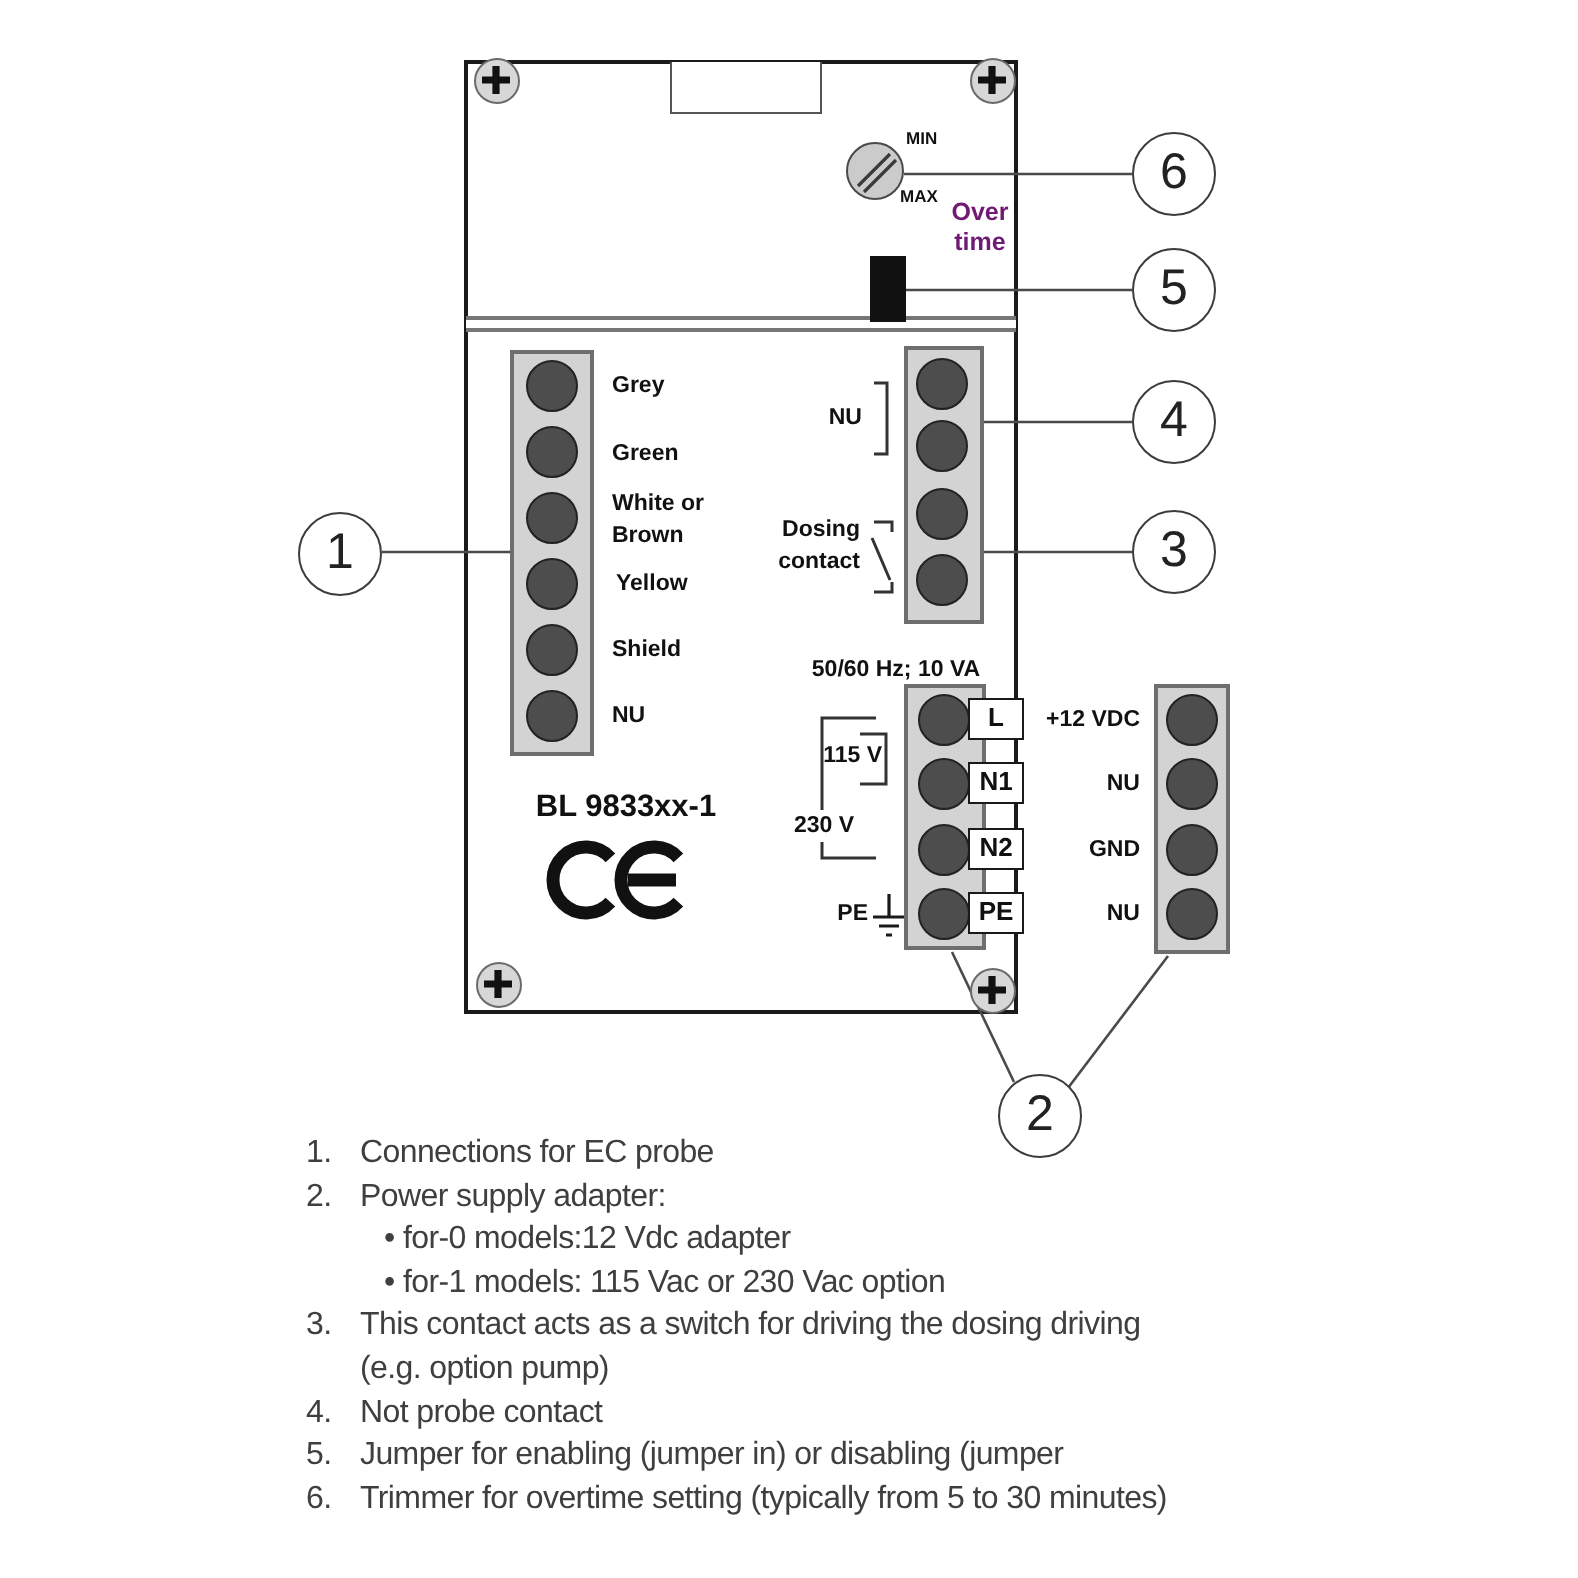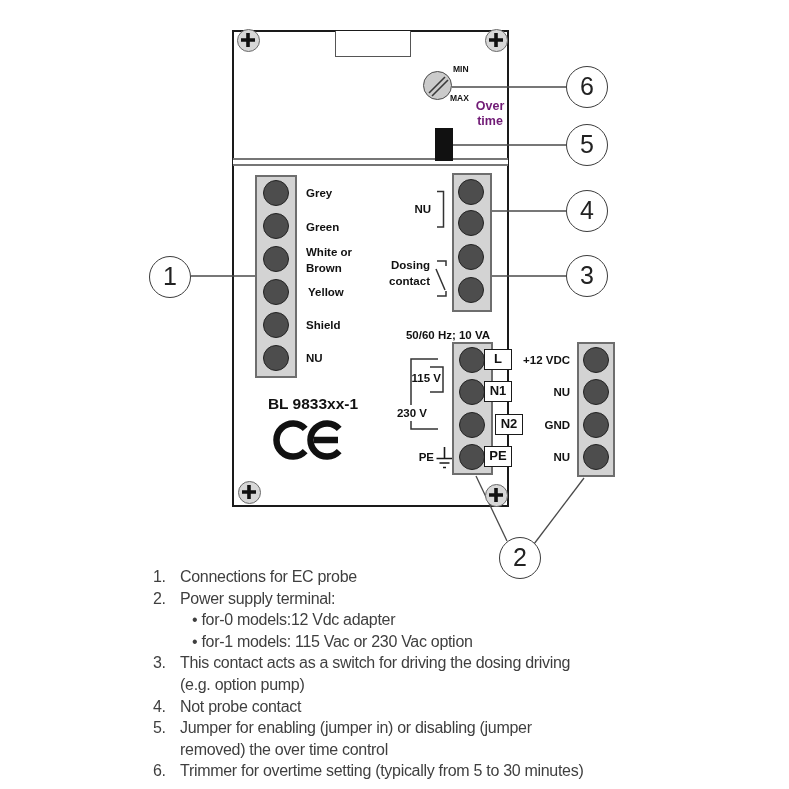--- a/index.html
+++ b/index.html
@@ -103,21 +103,21 @@
   <div class="block" style="left:452px;top:342px;width:41px;height:133px;"></div>
   <div class="term" style="left:459px;top:347px;"></div>
   <div class="term" style="left:459px;top:379px;"></div>
   <div class="term" style="left:459px;top:412px;"></div>
   <div class="term" style="left:459px;top:444px;"></div>
   <div class="lbl rt" style="left:399px;top:370px;width:42px;">115 V</div>
   <div class="lbl ctr v230" style="left:391px;top:405px;width:42px;">230 V</div>
   <div class="lbl rt" style="left:402px;top:449px;width:32px;">PE</div>
   <div class="pinbox" style="top:349px;">L</div>
   <div class="pinbox" style="top:381px;">N1</div>
-  <div class="pinbox" style="top:414px;margin-left:11px;">N2</div>
+  <div class="pinbox" style="top:414px;">N2</div>
   <div class="pinbox" style="top:446px;">PE</div>
 
   <div class="block" style="left:577px;top:342px;width:38px;height:135px;"></div>
   <div class="term" style="left:583px;top:347px;"></div>
   <div class="term" style="left:583px;top:379px;"></div>
   <div class="term" style="left:583px;top:412px;"></div>
   <div class="term" style="left:583px;top:444px;"></div>
   <div class="lbl rt" style="left:498px;top:352px;width:72px;">+12 VDC</div>
   <div class="lbl rt" style="left:498px;top:384px;width:72px;">NU</div>
   <div class="lbl rt" style="left:498px;top:417px;width:72px;">GND</div>
@@ -171,21 +171,21 @@
   <div class="callout" style="left:566px;top:124px;">5</div>
   <div class="callout" style="left:566px;top:66px;">6</div>
 
   <div class="legend">
     <div class="lg-row">
       <span class="lg-num">1.</span>
       <span class="lg-text">Connections for EC probe</span>
     </div>
     <div class="lg-row">
       <span class="lg-num">2.</span>
-      <span class="lg-text">Power supply terminal:</span>
+      <span class="lg-text">Power supply adapter:</span>
     </div>
     <div class="lg-row">
       <span class="lg-num"></span>
       <span class="lg-text indent">• for-0 models:12 Vdc adapter</span>
     </div>
     <div class="lg-row">
       <span class="lg-num"></span>
       <span class="lg-text indent">• for-1 models: 115 Vac or 230 Vac option</span>
     </div>
     <div class="lg-row">
@@ -198,22 +198,18 @@
     </div>
     <div class="lg-row">
       <span class="lg-num">4.</span>
       <span class="lg-text">Not probe contact</span>
     </div>
     <div class="lg-row">
       <span class="lg-num">5.</span>
       <span class="lg-text">Jumper for enabling (jumper in) or disabling (jumper</span>
     </div>
     <div class="lg-row">
-      <span class="lg-num"></span>
-      <span class="lg-text">removed) the over time control</span>
-    </div>
-    <div class="lg-row">
       <span class="lg-num">6.</span>
       <span class="lg-text">Trimmer for overtime setting (typically from 5 to 30 minutes)</span>
     </div>
   </div>
 
 </div>
 
 </body></html>

